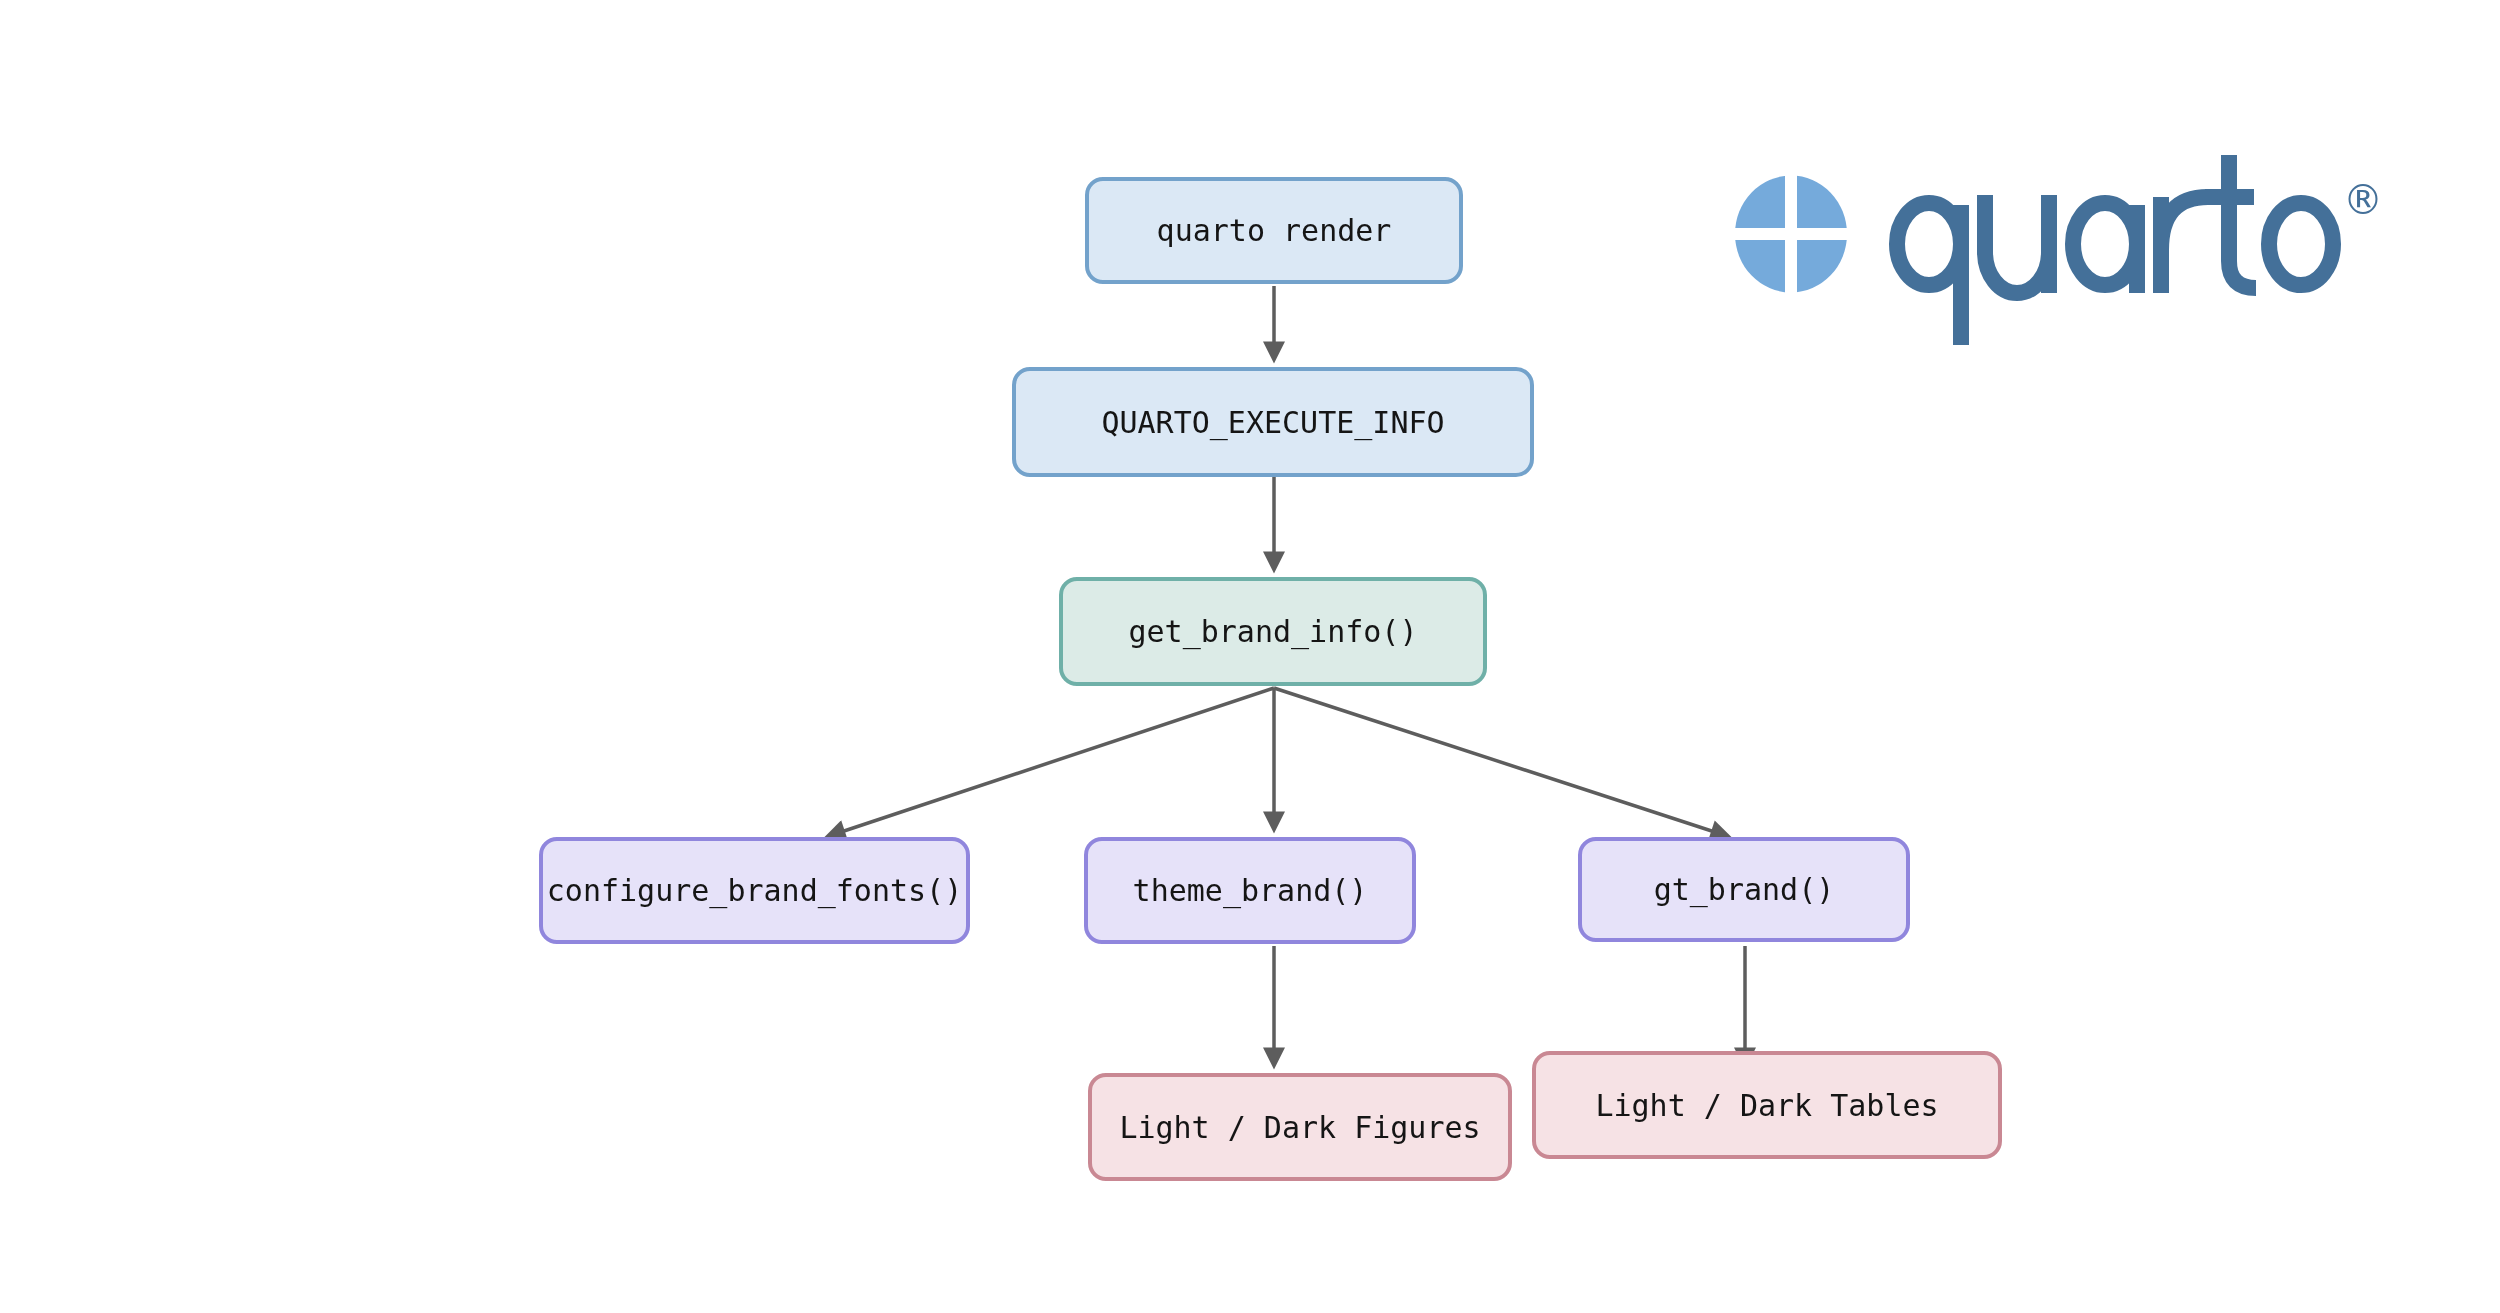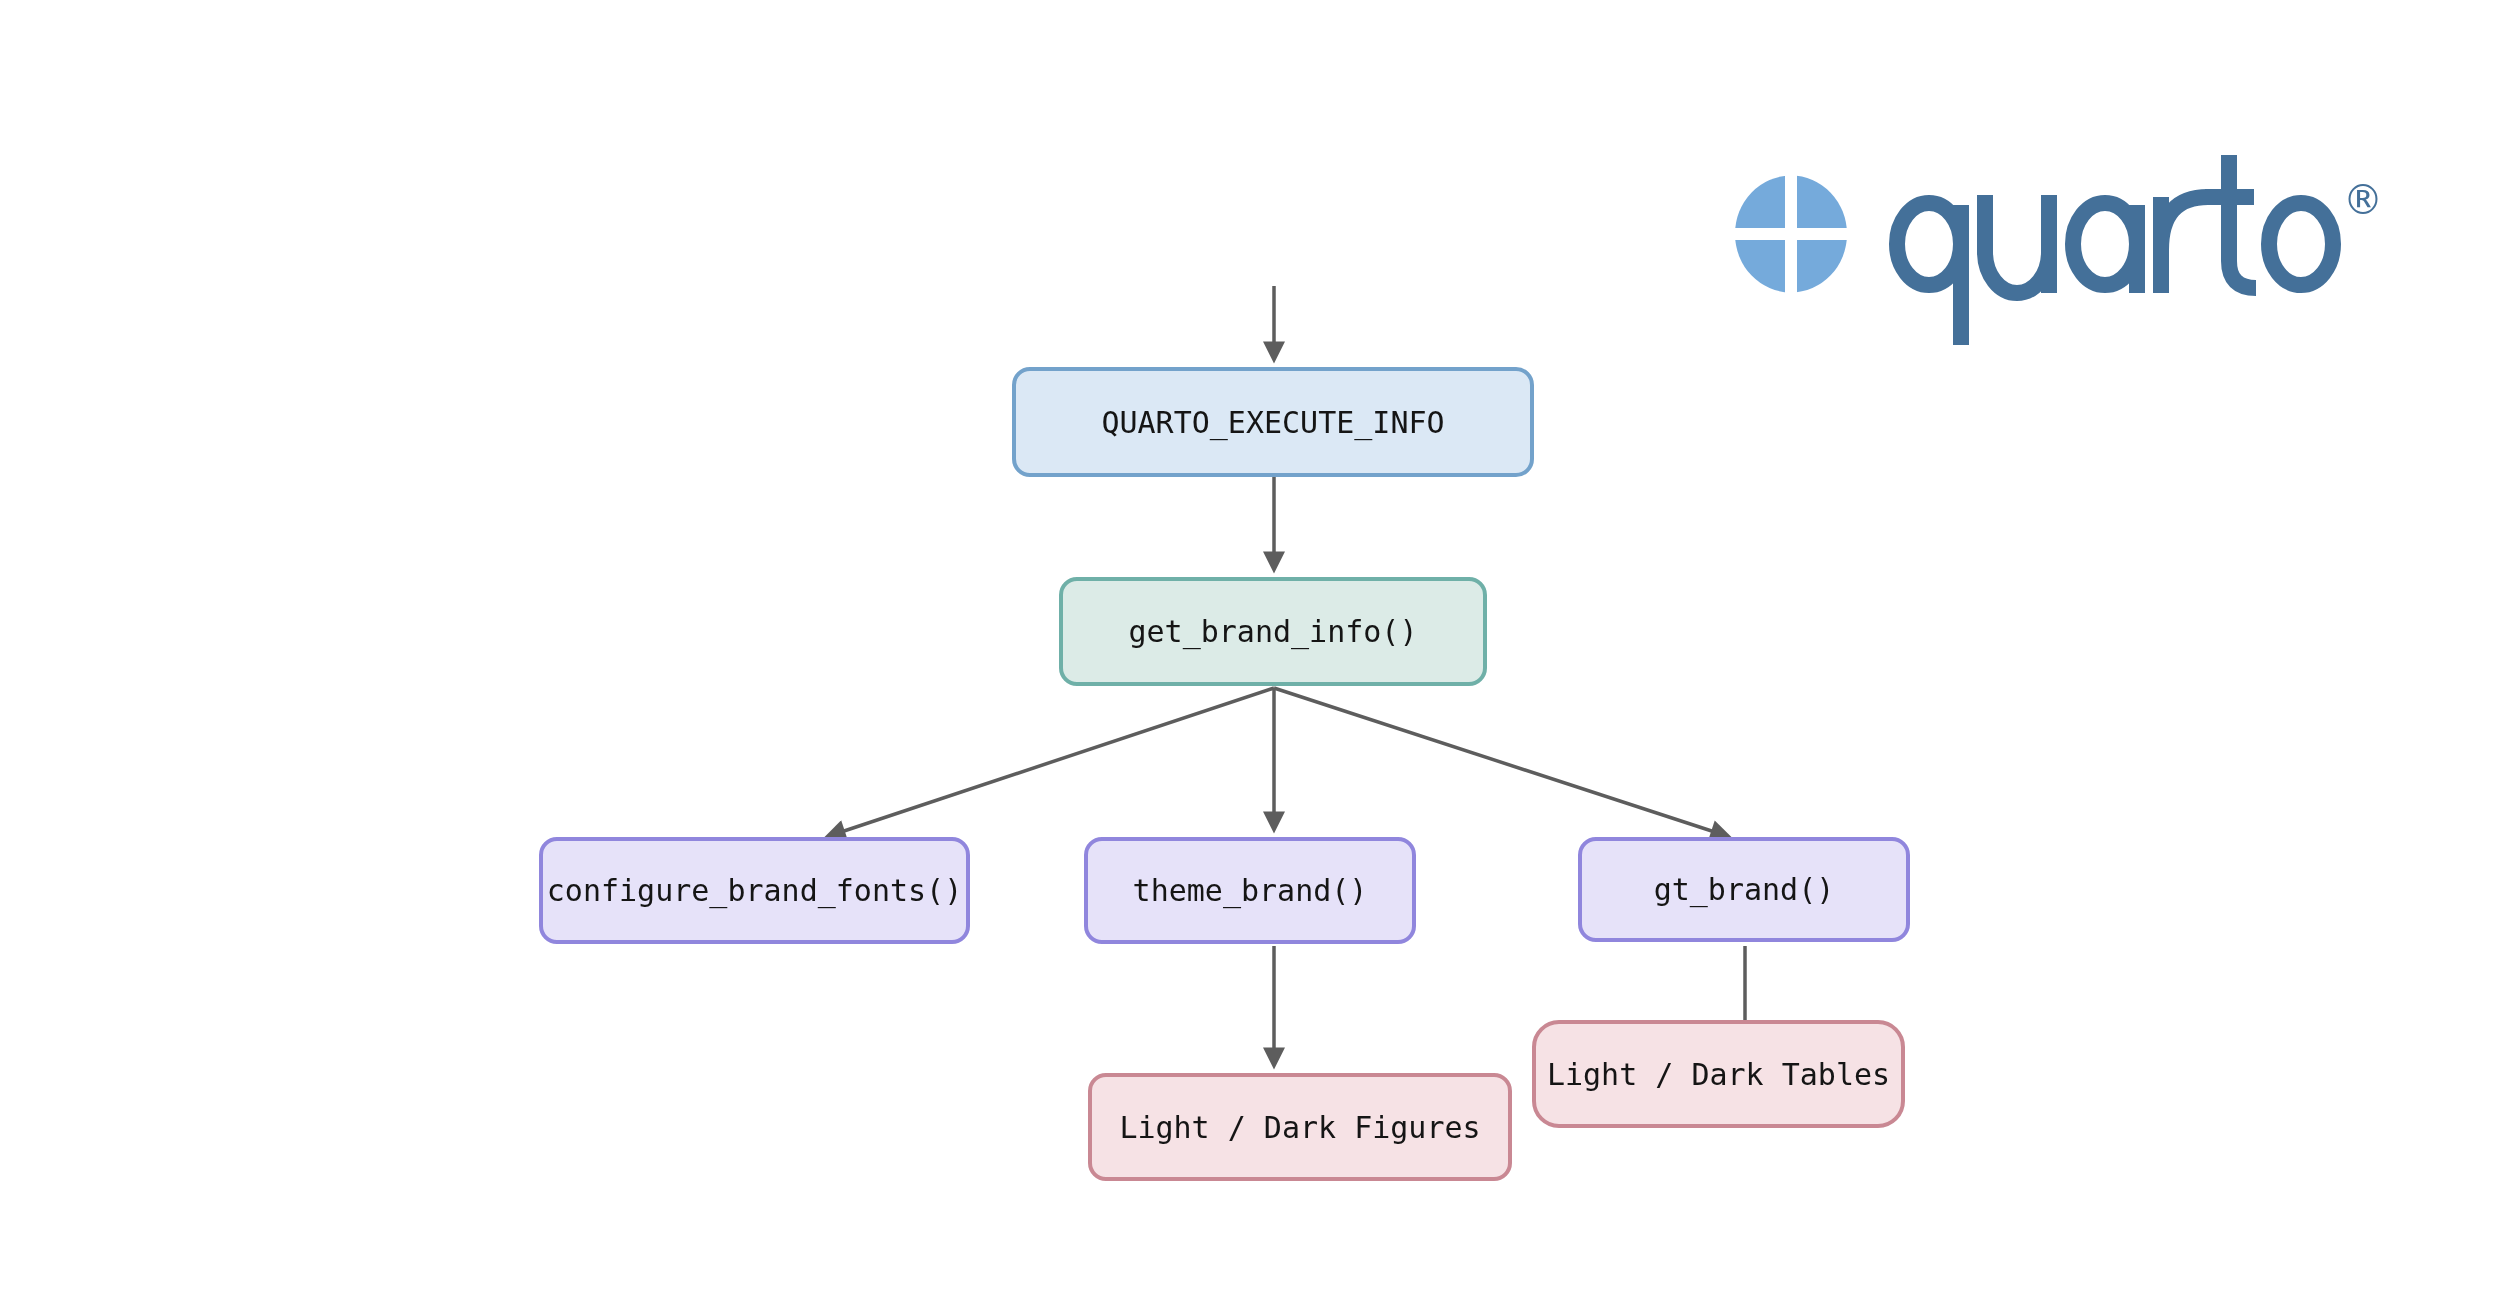--- a/index.html
+++ b/index.html
@@ -62,20 +62,23 @@
     </defs>
     <path class="edge" d="M1274,286 L1274,358" marker-end="url(#arrowhead)"></path>
     <path class="edge" d="M1274,475 L1274,568" marker-end="url(#arrowhead)"></path>
     <path class="edge" d="M1274,688 L829,836" marker-end="url(#arrowhead)"></path>
     <path class="edge" d="M1274,688 L1274,828" marker-end="url(#arrowhead)"></path>
     <path class="edge" d="M1274,688 L1727,836" marker-end="url(#arrowhead)"></path>
     <path class="edge" d="M1274,946 L1274,1064" marker-end="url(#arrowhead)"></path>
     <path class="edge" d="M1745,946 L1745,1064" marker-end="url(#arrowhead)"></path>
   </svg>
 
+  <div class="node node--blue" style="left:1085px; top:177px;  width:378px; height:107px;">
+    <span>quarto render</span>
+  </div>
 
   <div class="node node--blue" style="left:1012px; top:367px;  width:522px; height:110px;">
     <span>QUARTO_EXECUTE_INFO</span>
   </div>
 
   <div class="node node--teal" style="left:1059px; top:577px;  width:428px; height:109px;">
     <span>get_brand_info()</span>
   </div>
 
   <div class="node node--purple" style="left:539px;  top:837px;  width:431px; height:107px;">
@@ -87,21 +90,21 @@
   </div>
 
   <div class="node node--purple" style="left:1578px; top:837px;  width:332px; height:105px;">
     <span>gt_brand()</span>
   </div>
 
   <div class="node node--pink" style="left:1060px; top:1073px; width:424px; height:108px;margin-left:28px;">
     <span>Light / Dark Figures</span>
   </div>
 
-  <div class="node node--pink" style="left:1532px; top:1020px; width:373px; height:108px;border-radius:27px;">
+  <div class="node node--pink" style="left:1532px; top:1051px; width:470px; height:108px;">
     <span>Light / Dark Tables</span>
   </div>
 
   <svg class="logo-layer" viewBox="0 0 2500 1313" xmlns="http://www.w3.org/2000/svg" aria-label="quarto">
 
     <g>
       <ellipse class="logo-mark-fill" cx="1791" cy="234" rx="56" ry="58.5"></ellipse>
       <rect x="1785" y="170" width="12" height="128" fill="#ffffff"></rect>
       <rect x="1729" y="228" width="124" height="12" fill="#ffffff"></rect>
     </g>

